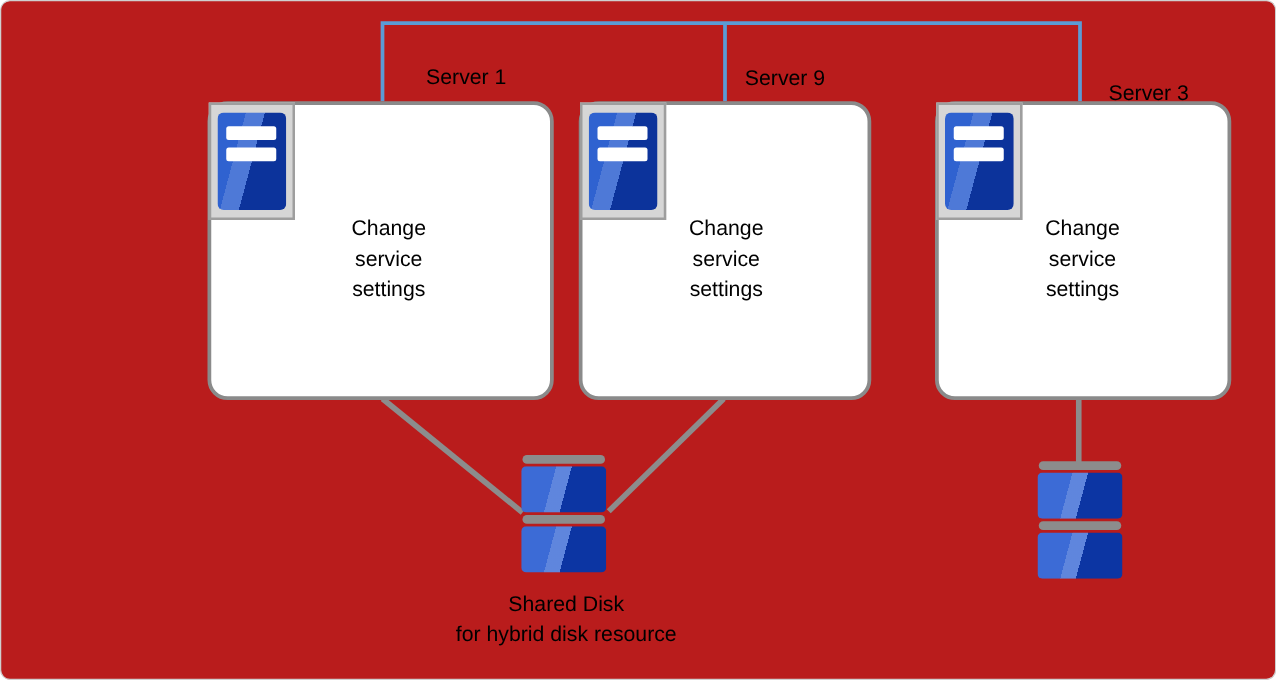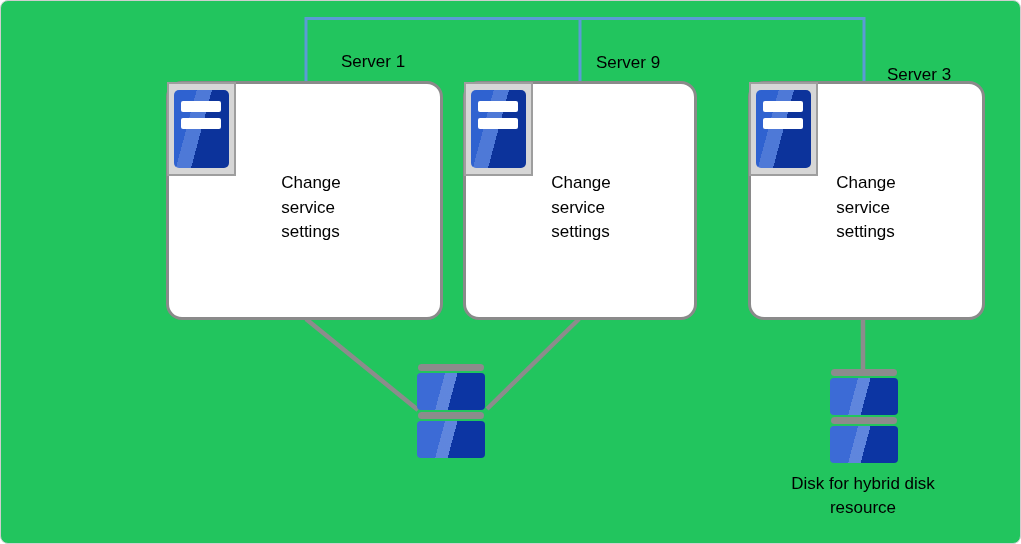--- a/index.html
+++ b/index.html
@@ -8,21 +8,21 @@
     background: #ffffff;
     font-family: "Liberation Sans", sans-serif;
     color: #000000;
   }
   .canvas {
     position: relative;
     width: 1019px;
     height: 542px;
     border: 1px solid #cfcfcf;
     border-radius: 8px;
-    background: #22c55e;
+    background: #b91c1c;
     overflow: hidden;
   }
   .lines {
     position: absolute;
     left: 0; top: 0;
     width: 1019px; height: 542px;
   }
   .server-box {
     position: absolute;
     box-sizing: border-box;
@@ -57,21 +57,21 @@
     position: absolute;
     transform: translateX(-50%);
     font-size: 17px;
     white-space: nowrap;
   }
   .box-text {
     position: absolute;
     transform: translateX(-50%);
     font-size: 17px;
     line-height: 24.5px;
-    text-align: left;
+    text-align: center;
     white-space: pre-line;
   }
   .disk {
     position: absolute;
     width: 68px; height: 94px;
   }
   .disk-bar {
     position: absolute;
     left: 1px;
     width: 66px; height: 7px;
@@ -153,16 +153,16 @@
     <div class="disk-box" style="top:57px;"></div>
   </div>
 
   <div class="disk" style="left:829px; top:368px;">
     <div class="disk-bar" style="top:0;"></div>
     <div class="disk-box" style="top:9px;"></div>
     <div class="disk-bar" style="top:48px;"></div>
     <div class="disk-box" style="top:57px;"></div>
   </div>
 
-  <div class="disk-label" style="left:862px; top:471px;">Disk for hybrid disk
-resource</div>
+  <div class="disk-label" style="left:452px; top:471px;">Shared Disk
+for hybrid disk resource</div>
 
 </div>
 
 </body></html>

